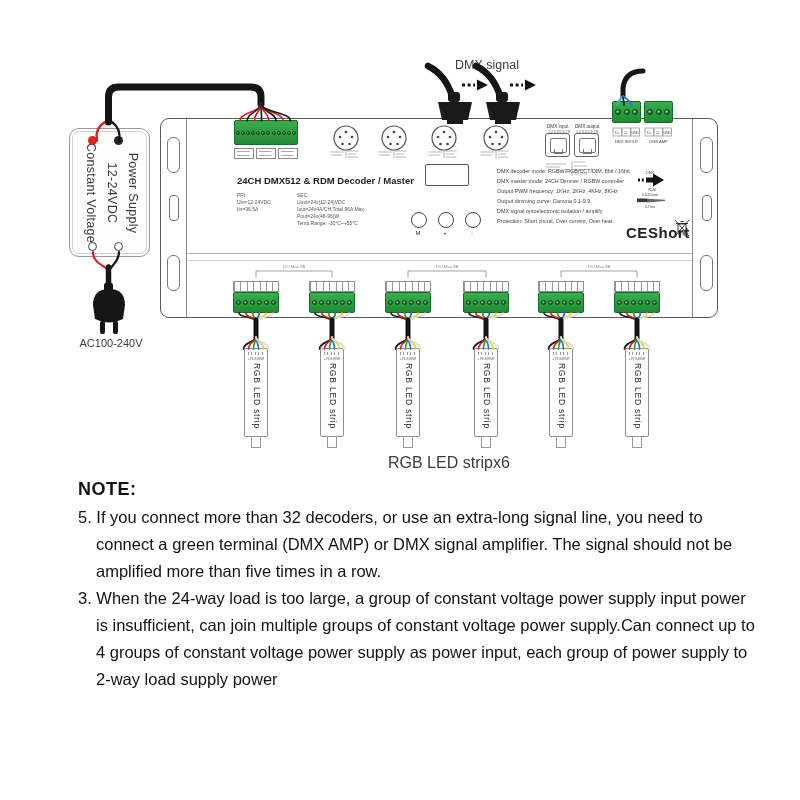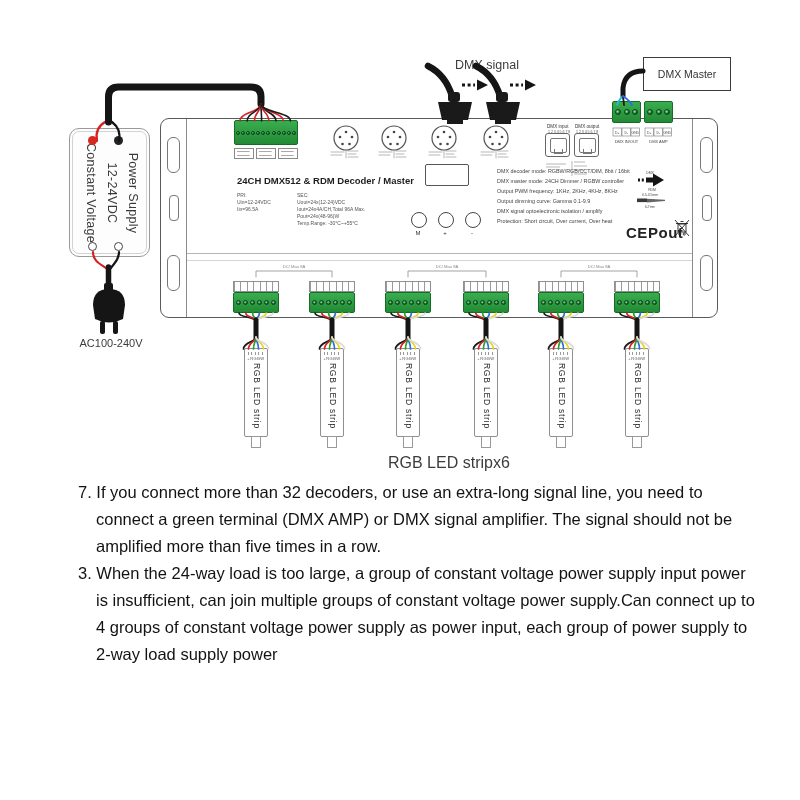--- a/index.html
+++ b/index.html
@@ -96,21 +96,21 @@
   </div>
 
   <div class="title">24CH DMX512 &amp; RDM Decoder / Master</div>
 
   <div class="disp"></div>
   <div class="pbtn" style="left:411px;"></div>
   <div class="pbtn" style="left:438px;"></div>
   <div class="pbtn" style="left:465px;"></div>
 
   <div class="certtxt" style="left:626px;top:224px;">CE</div>
-  <div class="certtxt" style="left:648px;top:224px;">Pout</div>
+  <div class="certtxt" style="left:648px;top:224px;">Short</div>
 
   <div class="gblock" style="left:234px;top:120px;width:64px;height:25px;">
     <div class="screw" style="width:4px;height:4px;"></div>
       <div class="screw" style="width:4px;height:4px;"></div>
     <div class="screw" style="width:4px;height:4px;"></div>
       <div class="screw" style="width:4px;height:4px;"></div>
     <div class="screw" style="width:4px;height:4px;"></div>
       <div class="screw" style="width:4px;height:4px;"></div>
     <div class="screw" style="width:4px;height:4px;"></div>
       <div class="screw" style="width:4px;height:4px;"></div>
@@ -238,25 +238,25 @@
       <div>12-24VDC</div>
       <div>Constant Voltage</div>
     </div>
   </div>
   <div class="dot" style="left:88px;top:136px;width:9px;height:9px;background:#d8281f;"></div>
   <div class="dot" style="left:114px;top:136px;width:9px;height:9px;background:#232323;"></div>
   <div class="dot" style="left:88px;top:242px;width:9px;height:9px;border:1.5px solid #444;background:#fff;"></div>
   <div class="dot" style="left:114px;top:242px;width:9px;height:9px;border:1.5px solid #444;background:#fff;"></div>
   <div class="toplabel" style="left:72px;top:337px;width:78px;text-align:center;font-size:11px;">AC100-240V</div>
 
-  <div class="masterbox">DMX Master</div>
   <div class="toplabel" style="left:455px;top:58px;font-size:12.5px;">DMX signal</div>
 
   <div class="note">
-    <div class="item">7. If you connect more than 32 decoders, or use an extra-long signal line, you need to connect a green terminal (DMX AMP) or DMX signal amplifier. The signal should not be amplified more than five times in a row.</div>
+    <h2>NOTE:</h2>
+    <div class="item">5. If you connect more than 32 decoders, or use an extra-long signal line, you need to connect a green terminal (DMX AMP) or DMX signal amplifier. The signal should not be amplified more than five times in a row.</div>
     <div class="item">3. When the 24-way load is too large, a group of constant voltage power supply input power is insufficient, can join multiple groups of constant voltage power supply.Can connect up to 4 groups of constant voltage power supply as power input, each group of power supply to 2-way load supply power</div>
   </div>
 
   <svg id="overlay" class="overlay" width="800" height="800" viewBox="0 0 800 800">
 
     <g fill="none" stroke="#151515" stroke-linecap="round">
       <path d="M97,141 C95,131 100,125 105,122" stroke="#d42222" stroke-width="2.2"></path>
       <path d="M119,141 C121,131 116,125 112,122" stroke-width="2.2"></path>
       <path d="M108.5,122 L108.5,97 Q108.5,87 118.5,87 L251,87 Q261,87 261,97 L261,104" stroke-width="7" stroke-linejoin="round"></path>
     </g>

